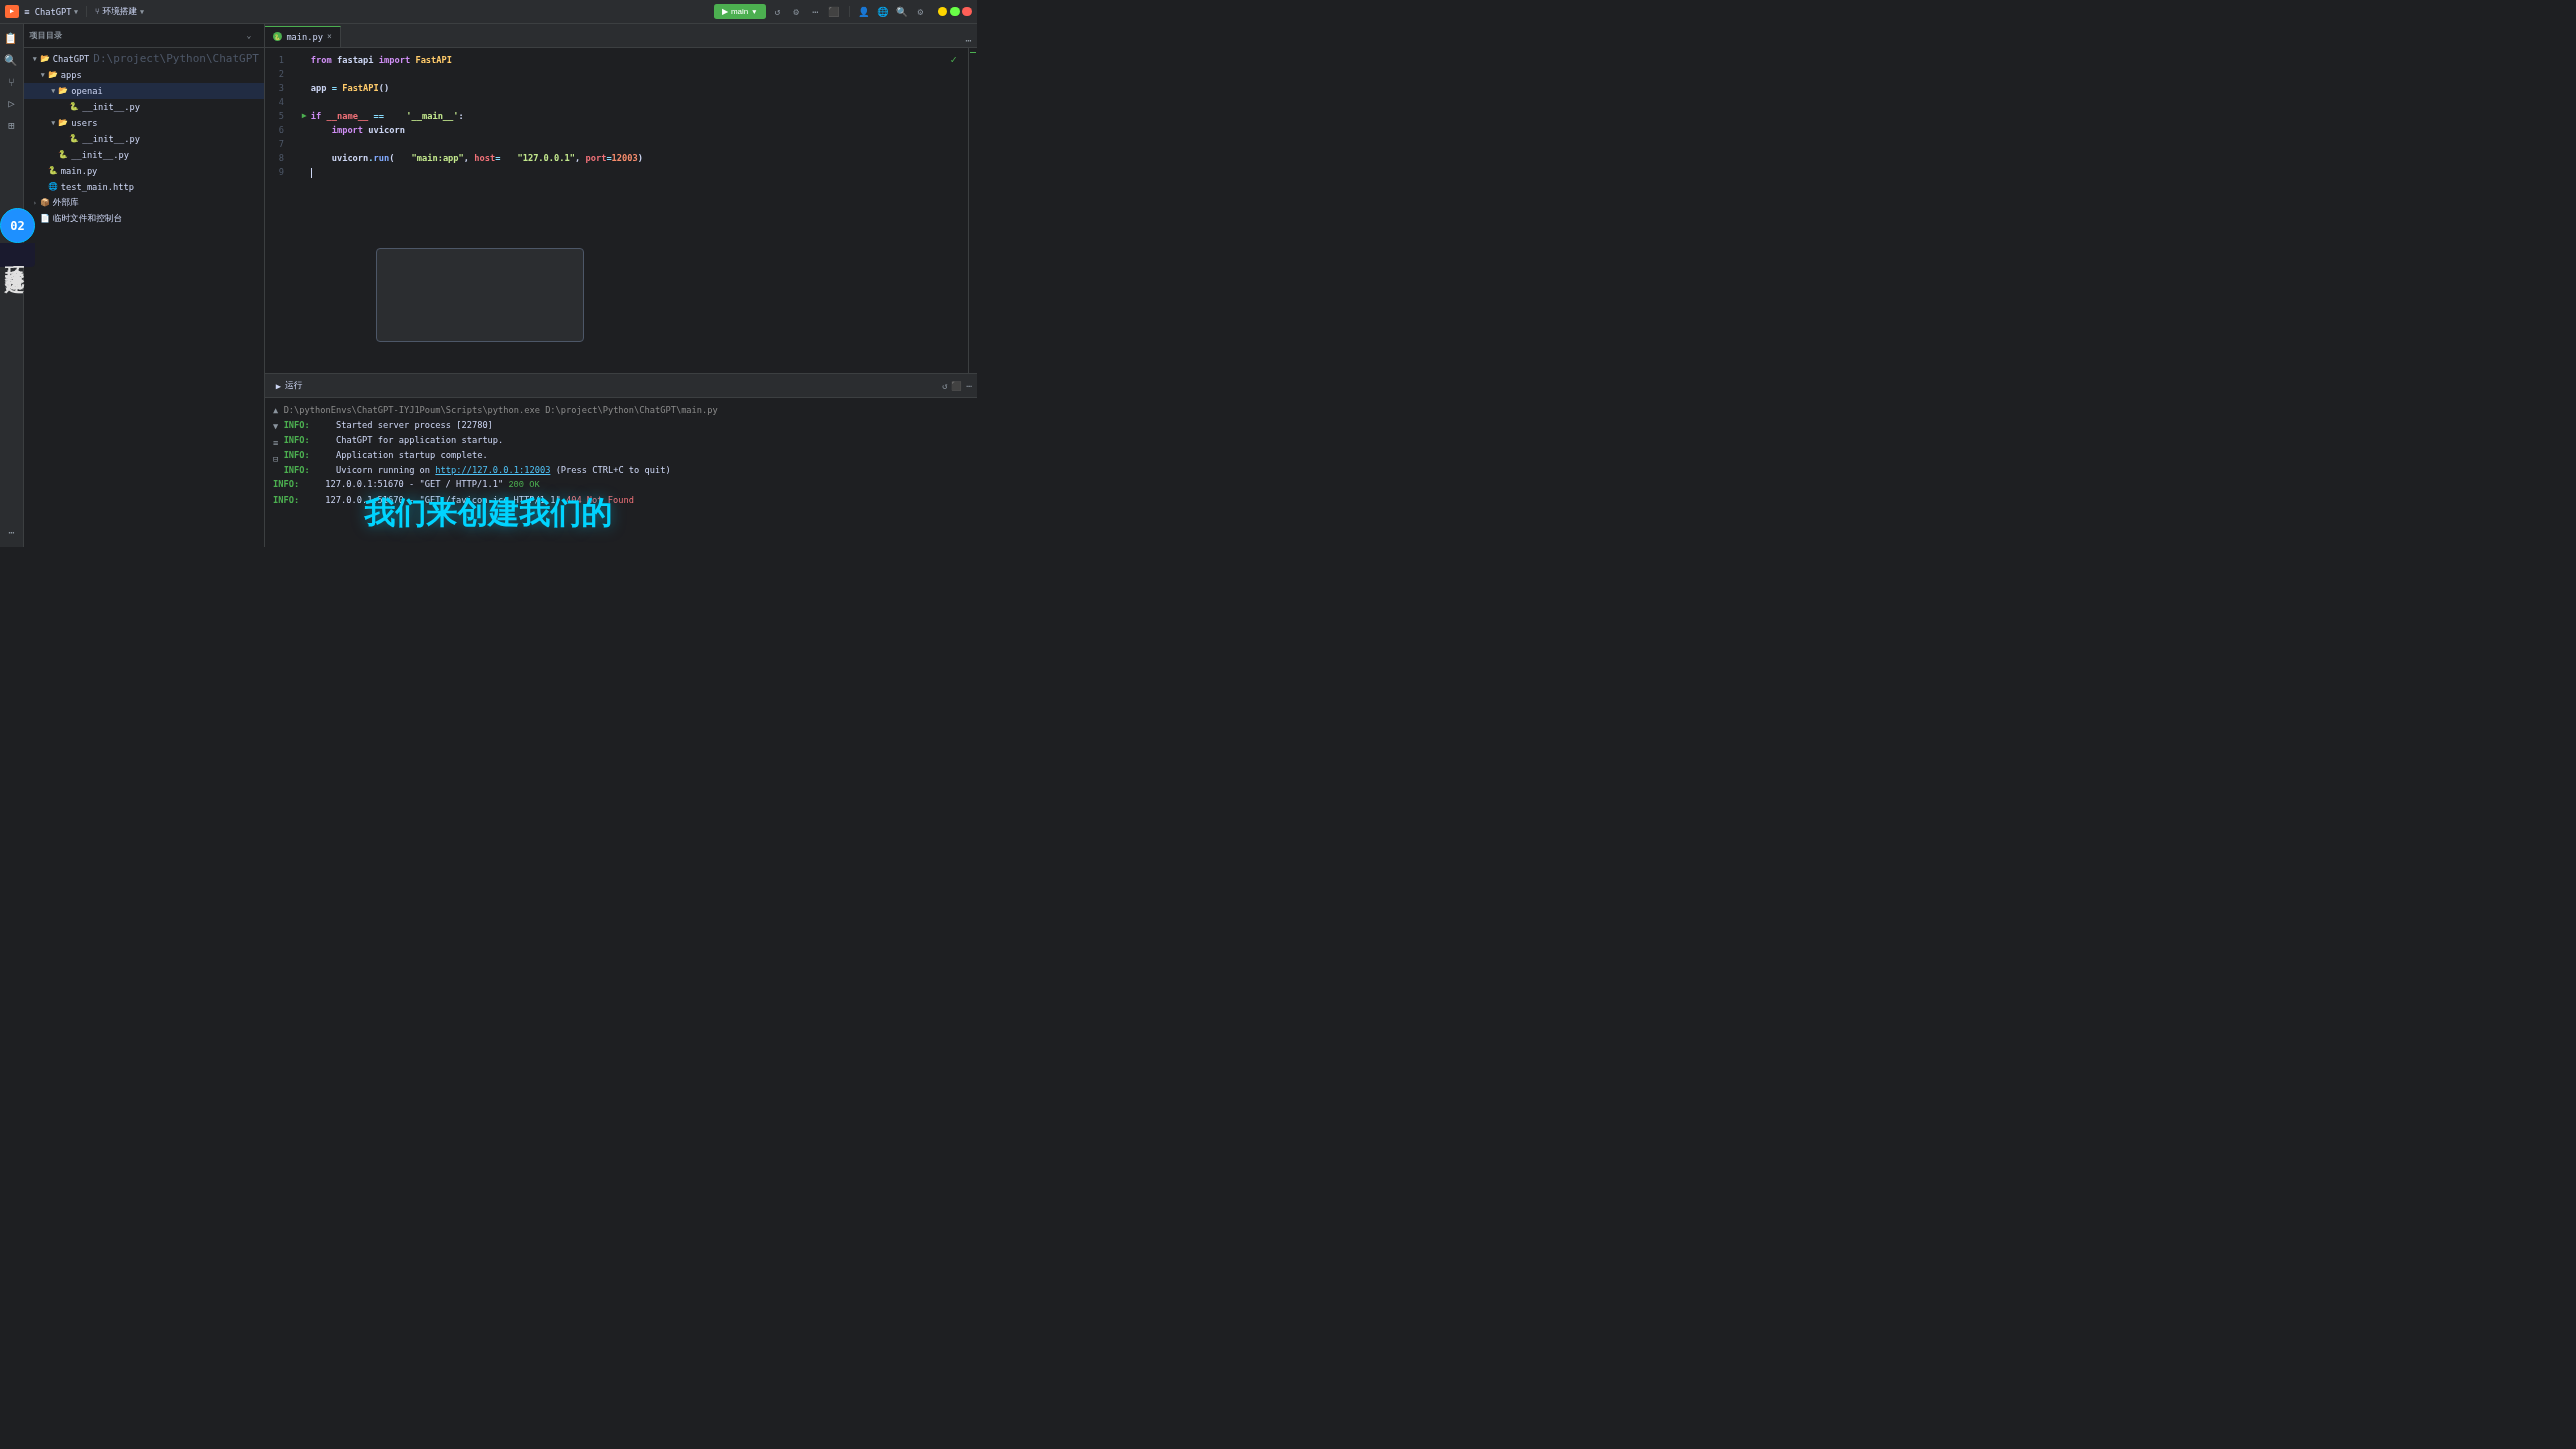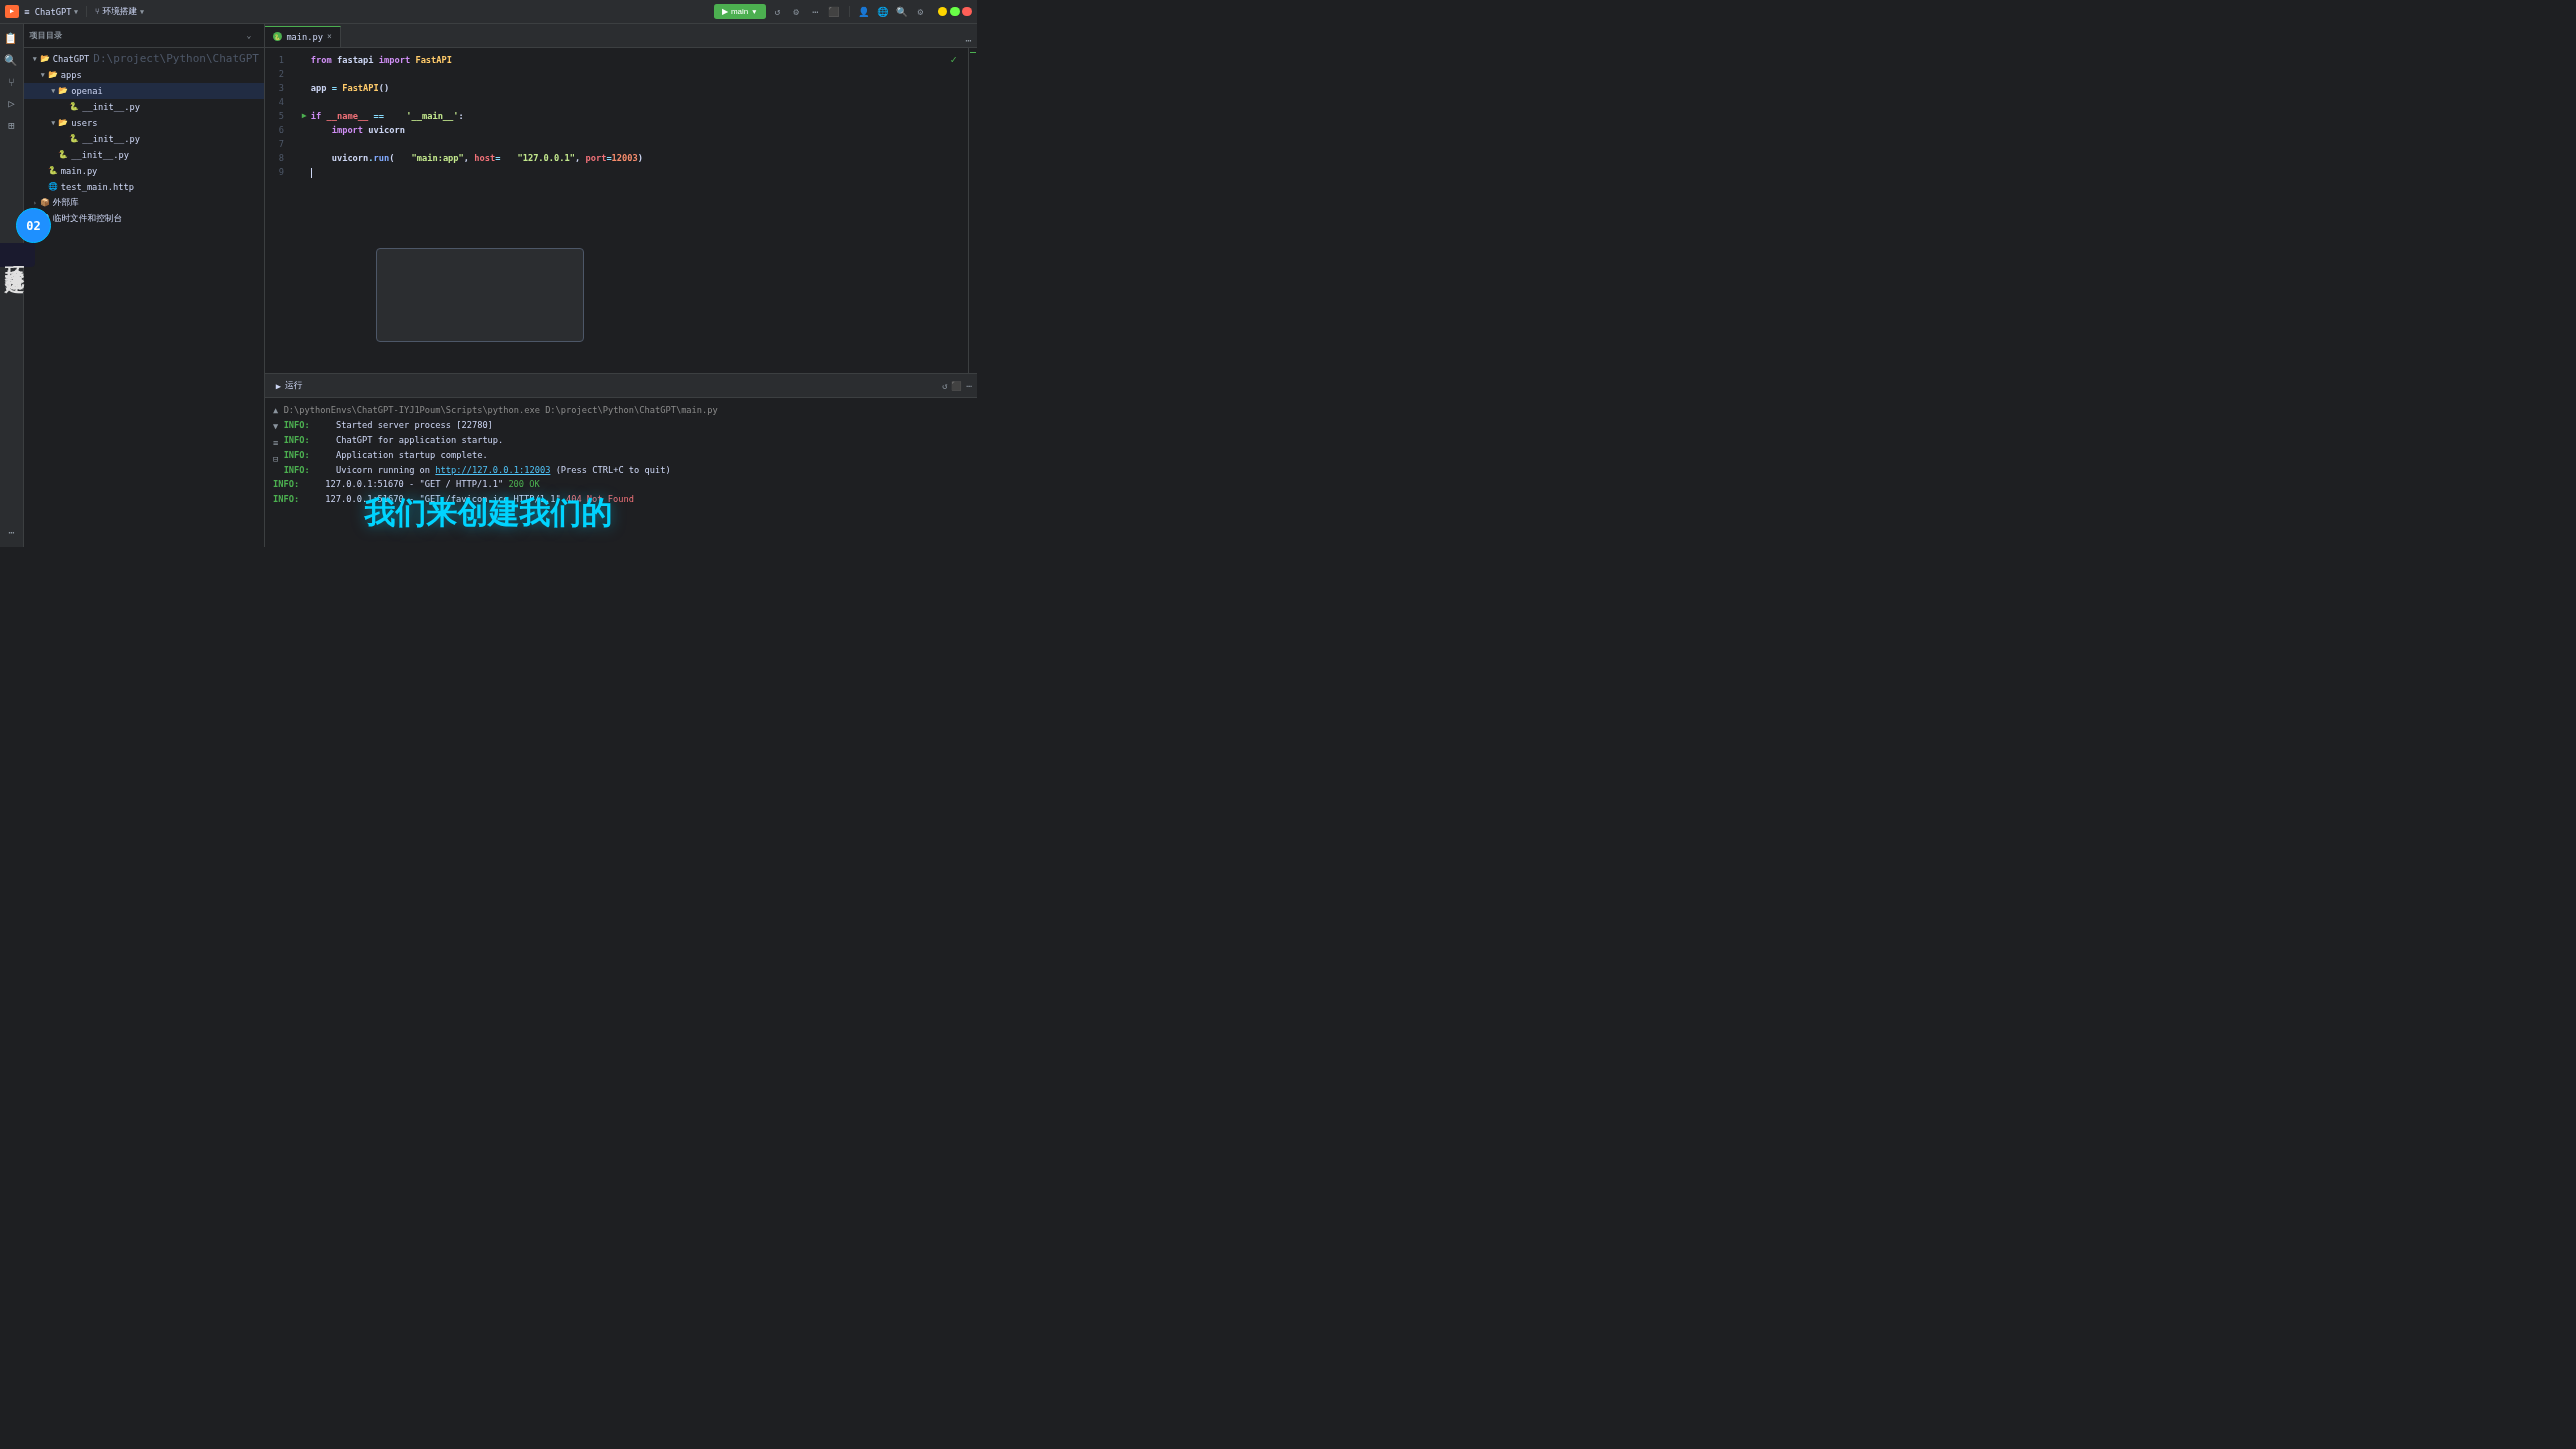--- a/index.html
+++ b/index.html
@@ -308,21 +308,21 @@
       padding: 5.4px 8px;
       font-size: 8.7px;
       line-height: 14.8px;
       overflow-y: auto;
       color: #cdd6f4;
     }
 
     .term-path { color: #8b8b8b; }
     .term-info-label { color: #4caf50; font-weight: bold; }
     .term-link { color: #4fc3f7; text-decoration: underline; cursor: pointer; }
-    .term-200 { color: #4caf50; }
+    .term-200 { color: #4caf50; font-family: Liberation Mono, monospace; }
     .term-404 { color: #f07178; }
 
     
     .sidebar-content::-webkit-scrollbar,
     .code-content::-webkit-scrollbar,
     .terminal-content::-webkit-scrollbar { width: 4px; }
     .sidebar-content::-webkit-scrollbar-track,
     .code-content::-webkit-scrollbar-track,
     .terminal-content::-webkit-scrollbar-track { background: transparent; }
     .sidebar-content::-webkit-scrollbar-thumb,
@@ -342,21 +342,21 @@
     .gutter-mark {
       width: 5.4px;
       height: 1.3px;
       background: #4caf50;
       margin: 1.3px 0;
     }
 
     
     .badge-02 {
       position: absolute;
-      left: 16px;
+      left: 0;
       top: 208px;
       width: 35px;
       height: 35px;
       background: #1e90ff;
       border-radius: 50%;
       display: flex;
       align-items: center;
       justify-content: center;
       font-size: 12px;
       font-weight: bold;

